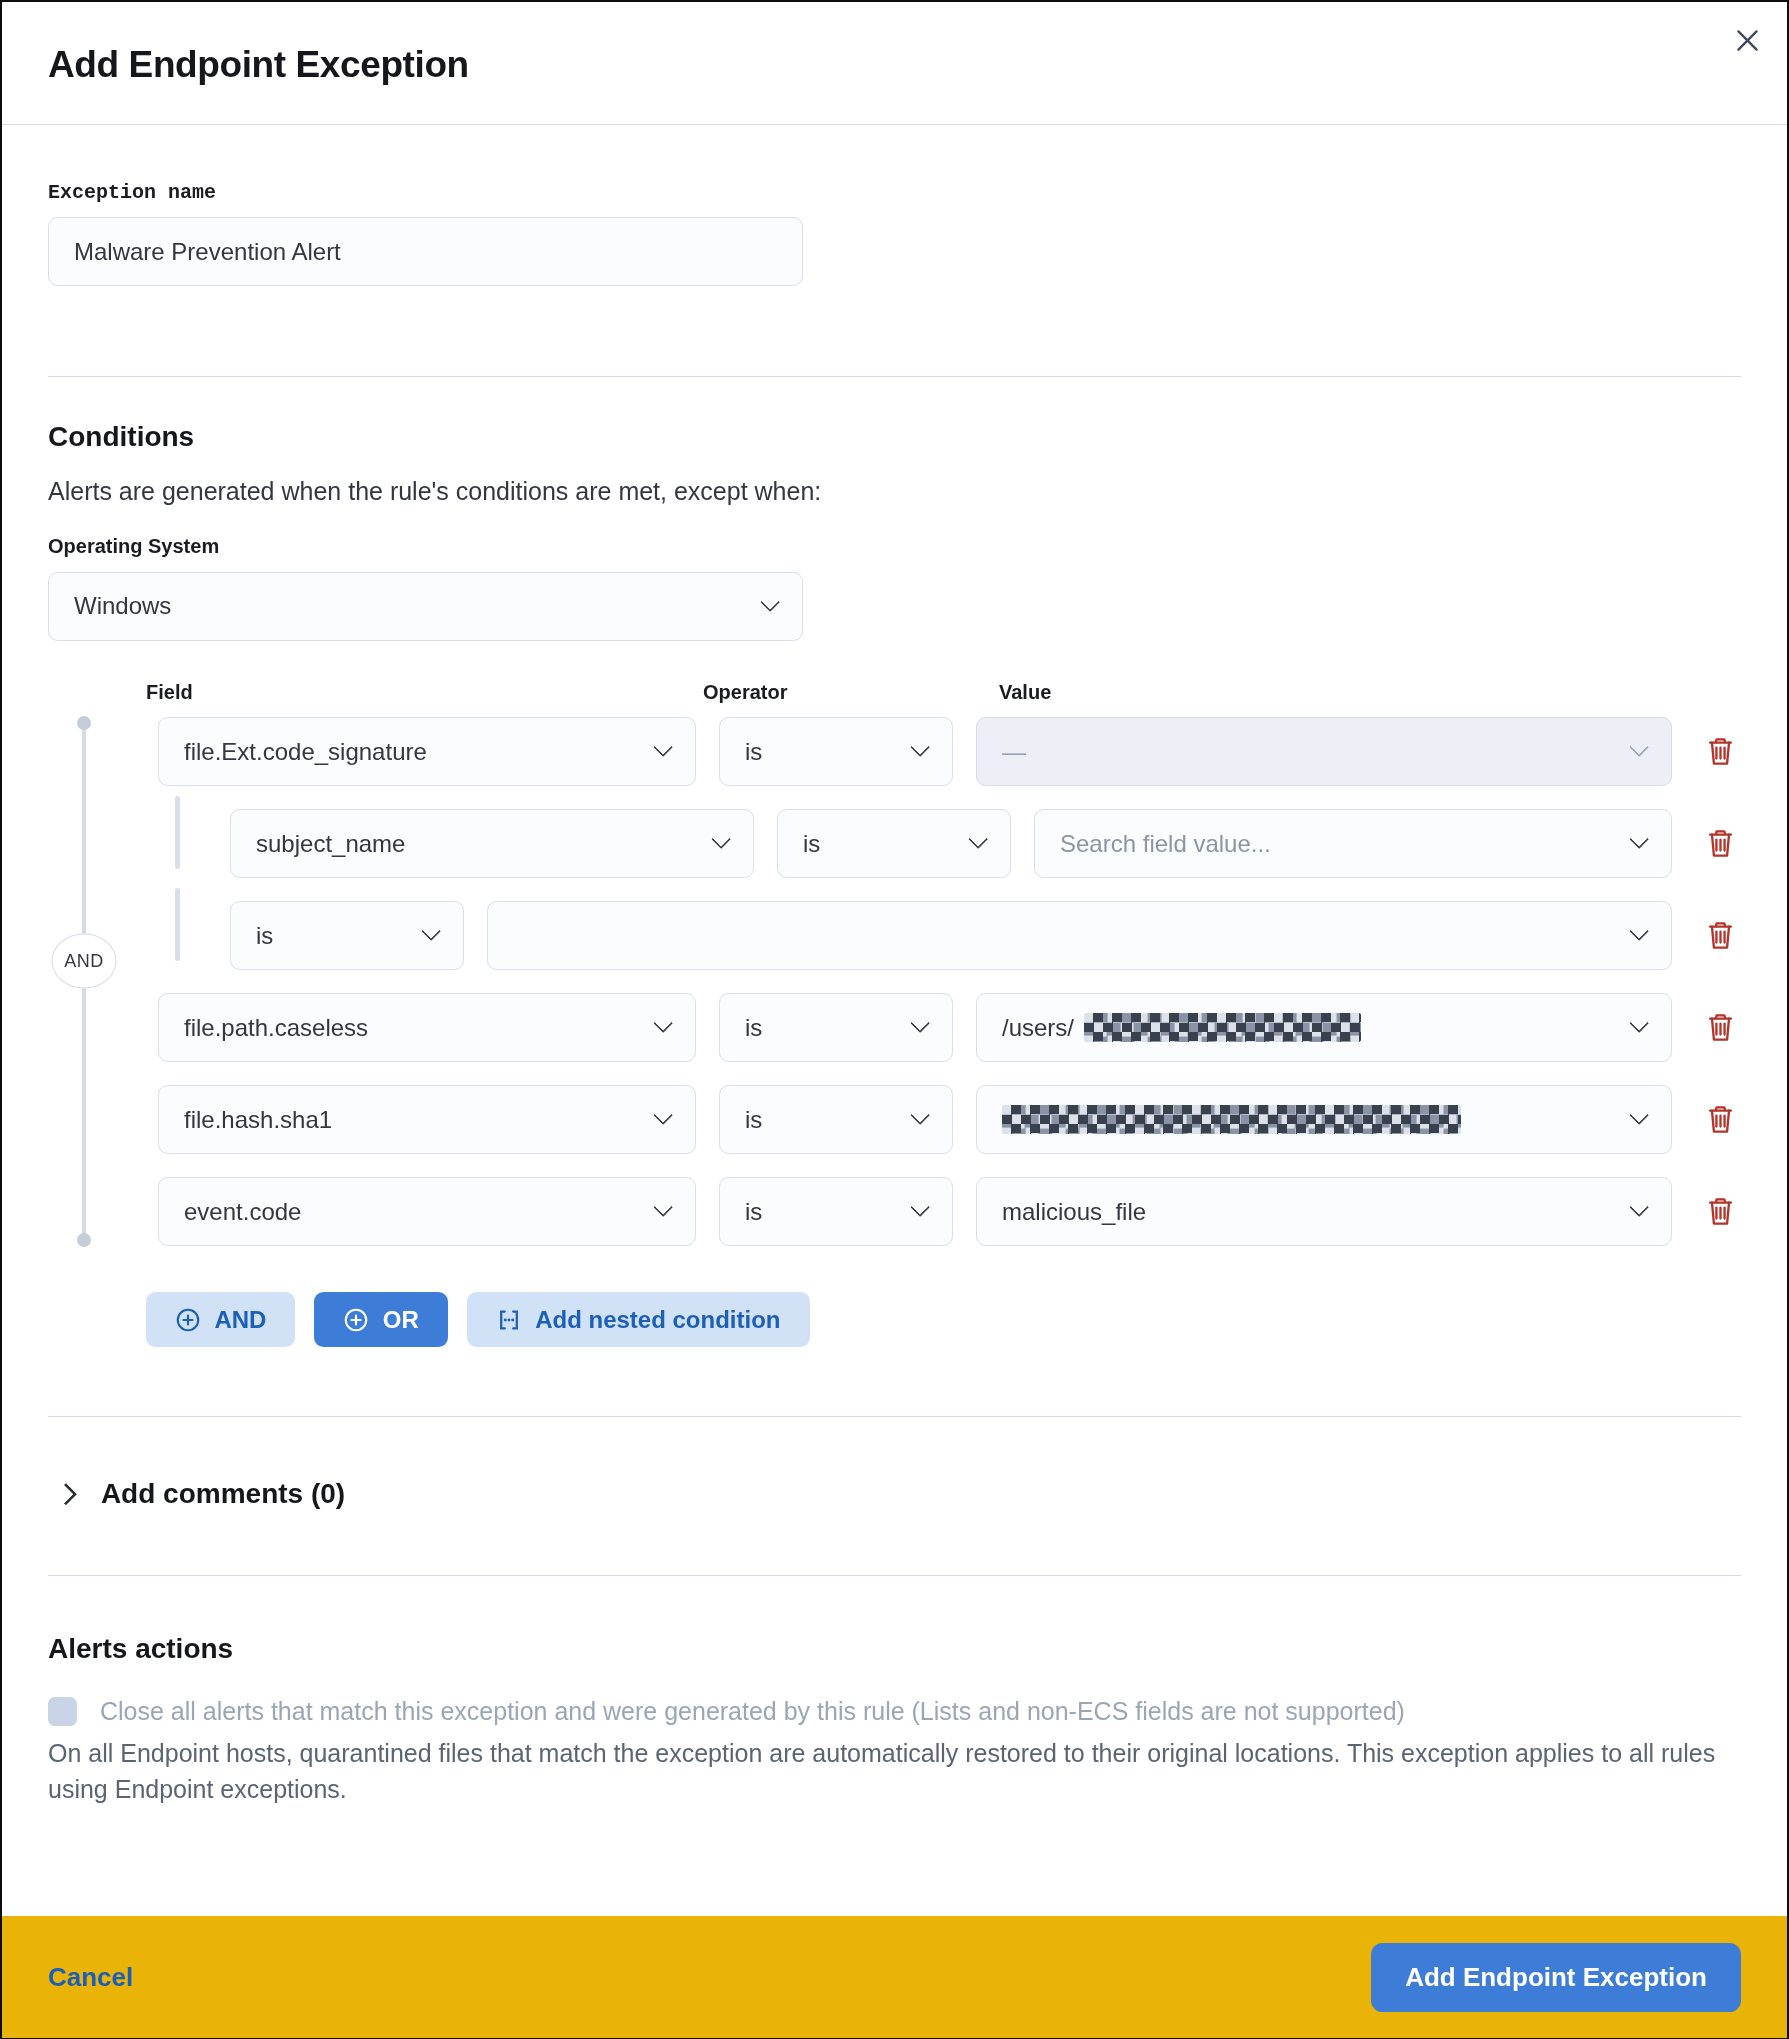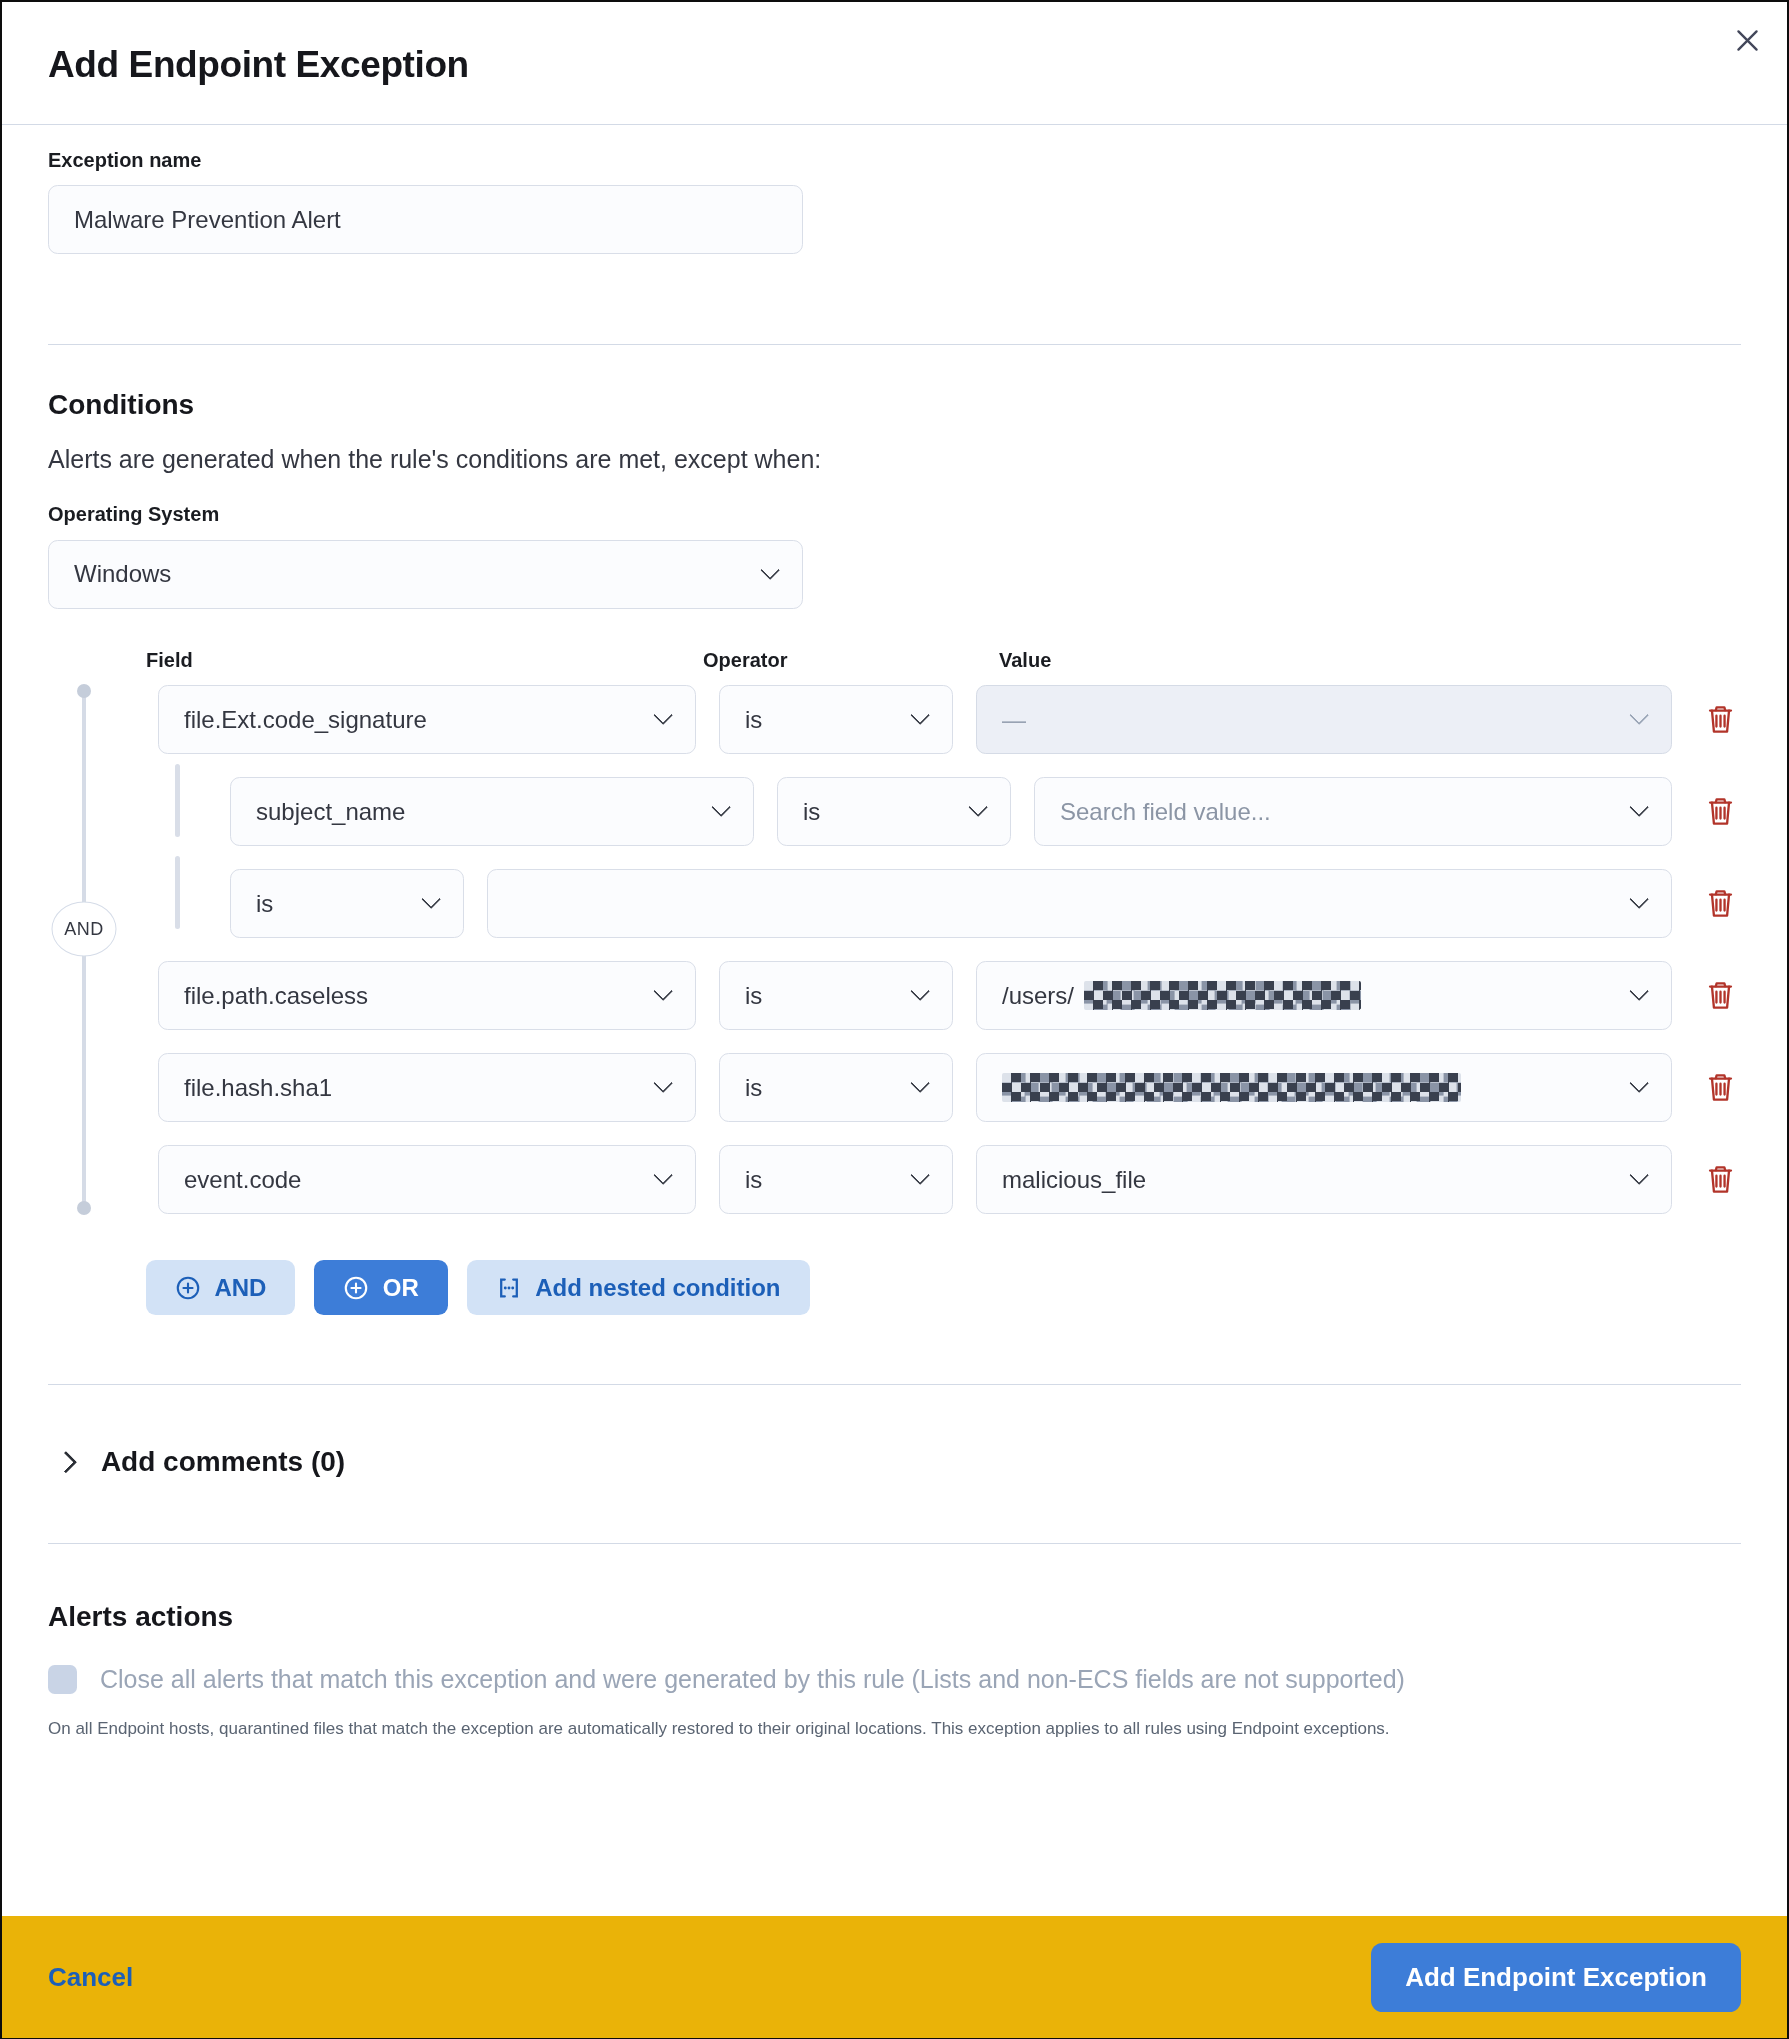--- a/index.html
+++ b/index.html
@@ -23,21 +23,21 @@
 
   .box { height:69px; border:1px solid #d9dee8; border-radius:9.6px; background:#fbfcfe;
          display:flex; align-items:center; padding:0 25px; font-size:24px; color:#343741; position:relative; }
   .box .val-text { white-space:nowrap; overflow:hidden; }
   .chev { width:14.3px; height:14.3px; border-right:2.9px solid #3b3f49; border-bottom:2.9px solid #3b3f49;
           transform:rotate(45deg) translate(-1.9px,-1.9px); border-radius:1px; position:absolute; right:25px; top:25px; }
   .chev.gray { border-color:#9aa5b6; }
 
   .name-input { width:755px; margin-top:13.4px; }
 
-  .sec-label-1 { margin-top:24px; }
+  .sec-label-1 { margin-top:56px;font-family:Liberation Mono, monospace; }
   hr.h2 { margin-top:90px; }
 
   h2.sec { font-size:28px; font-weight:700; color:#16171c; }
   .conditions-h { margin-top:44px; }
   .cond-desc { margin-top:24px; font-size:25px; color:#343741; }
   .os-label { margin-top:29px; }
   .os-select { width:755px; margin-top:13.4px; }
 
   
   .col-labels { display:flex; gap:19px; padding-left:98px; margin-top:40px; margin-bottom:13.4px; }
@@ -82,21 +82,21 @@
   hr.h3 { margin-top:69px; }
   .comments { padding-top:61px; display:flex; align-items:center; gap:27px; }
   .chev-right { width:16.3px; height:16.3px; border-right:3.3px solid #2b2f36; border-bottom:3.3px solid #2b2f36;
         transform:rotate(-45deg); border-radius:1px; flex:none; margin-left:9.6px; }
   hr.h4 { margin-top:65px; }
 
   .alerts-h { margin-top:57px; }
   .chk-row { margin-top:29px; display:flex; align-items:flex-end; gap:23px; }
   .checkbox { width:29px; height:29px; border-radius:6.7px; background:#c9d4e6; flex:none; margin-top:2.9px; cursor:pointer; }
   .chk-label { font-size:25px; color:#9aa5b6; }
-  .aa-desc { margin-top:23px; font-size:17px; color:#5a6472; line-height:1.42; max-width:1668px; }
+  .aa-desc { margin-top:10px; font-size:25px; color:#5a6472; line-height:1.42; max-width:1668px; }
 
   
   .footer { margin-top:auto; height:122px; background:#eab308; padding:0 46px;
             display:flex; align-items:center; justify-content:space-between; }
   .cancel-link { font-size:26px; font-weight:700; color:#1c5fb8; text-decoration:none; cursor:pointer; }
   .submit-btn { height:69px; padding:0 34px; border:none; border-radius:11.5px; background:#3d7dd8; color:#fff;
                 font-size:26px; font-weight:700; cursor:pointer;
                 font-family:"Liberation Sans","DejaVu Sans",sans-serif; }
 
   svg { display:block; }

